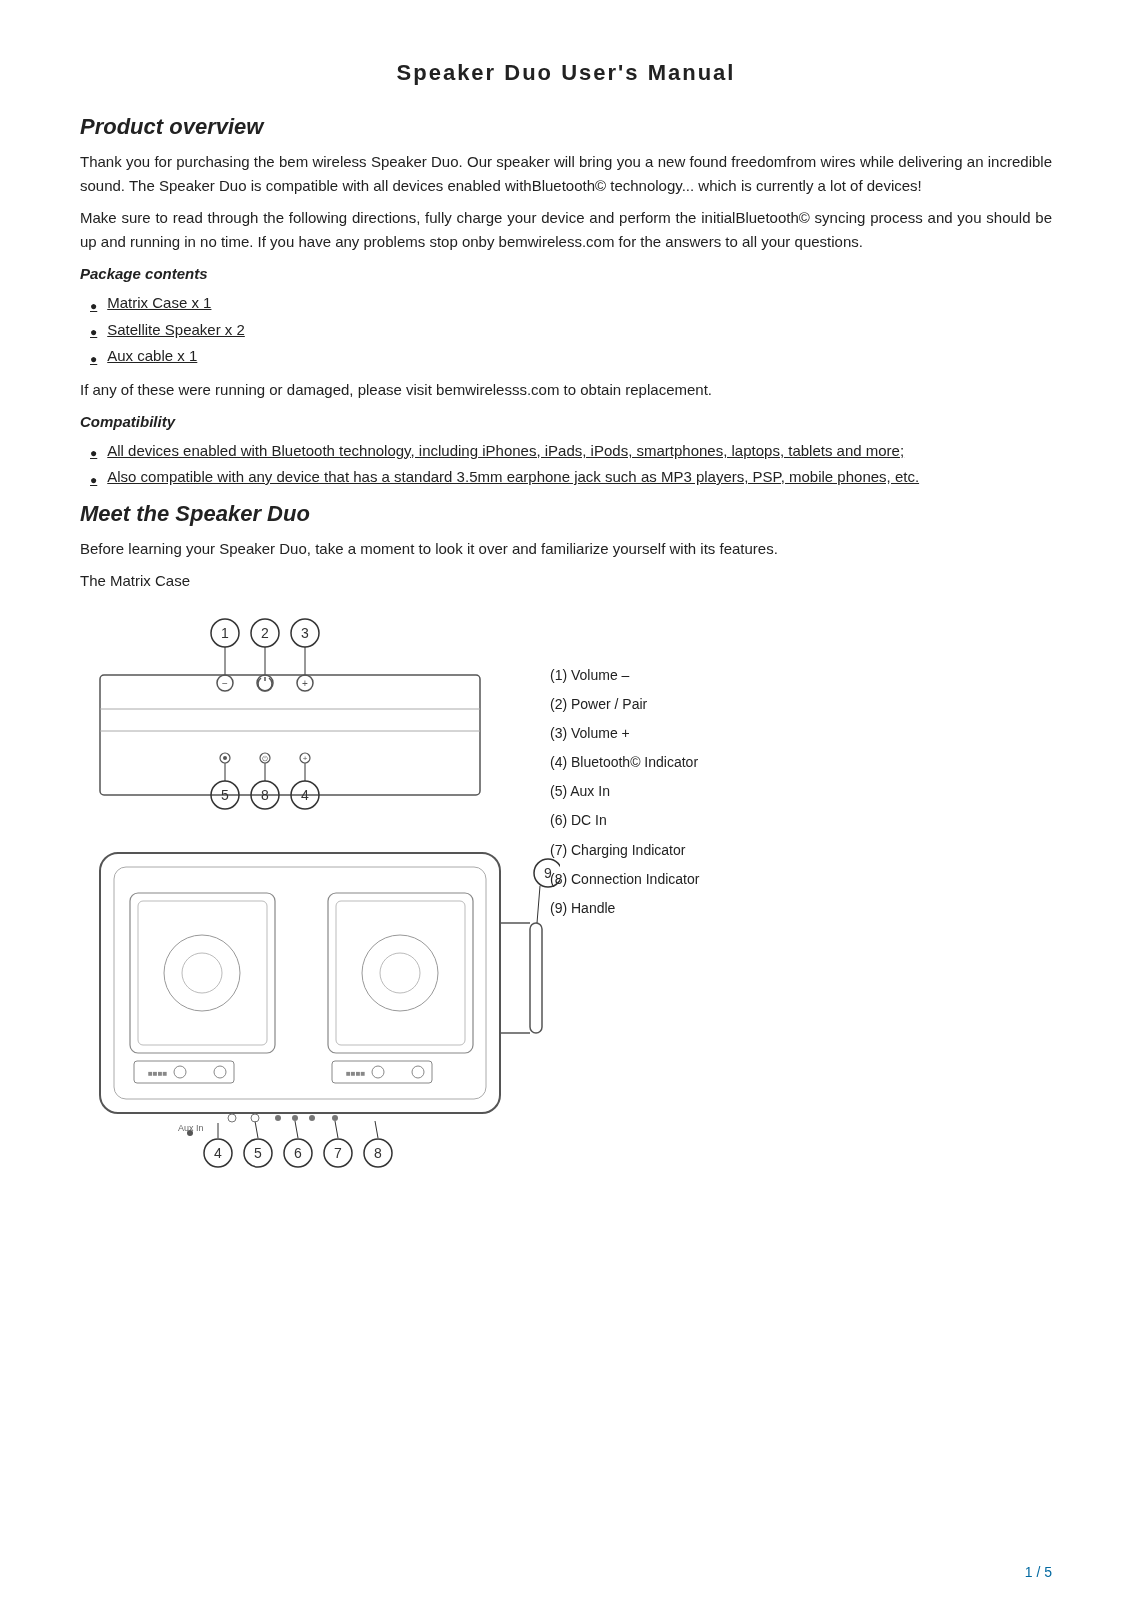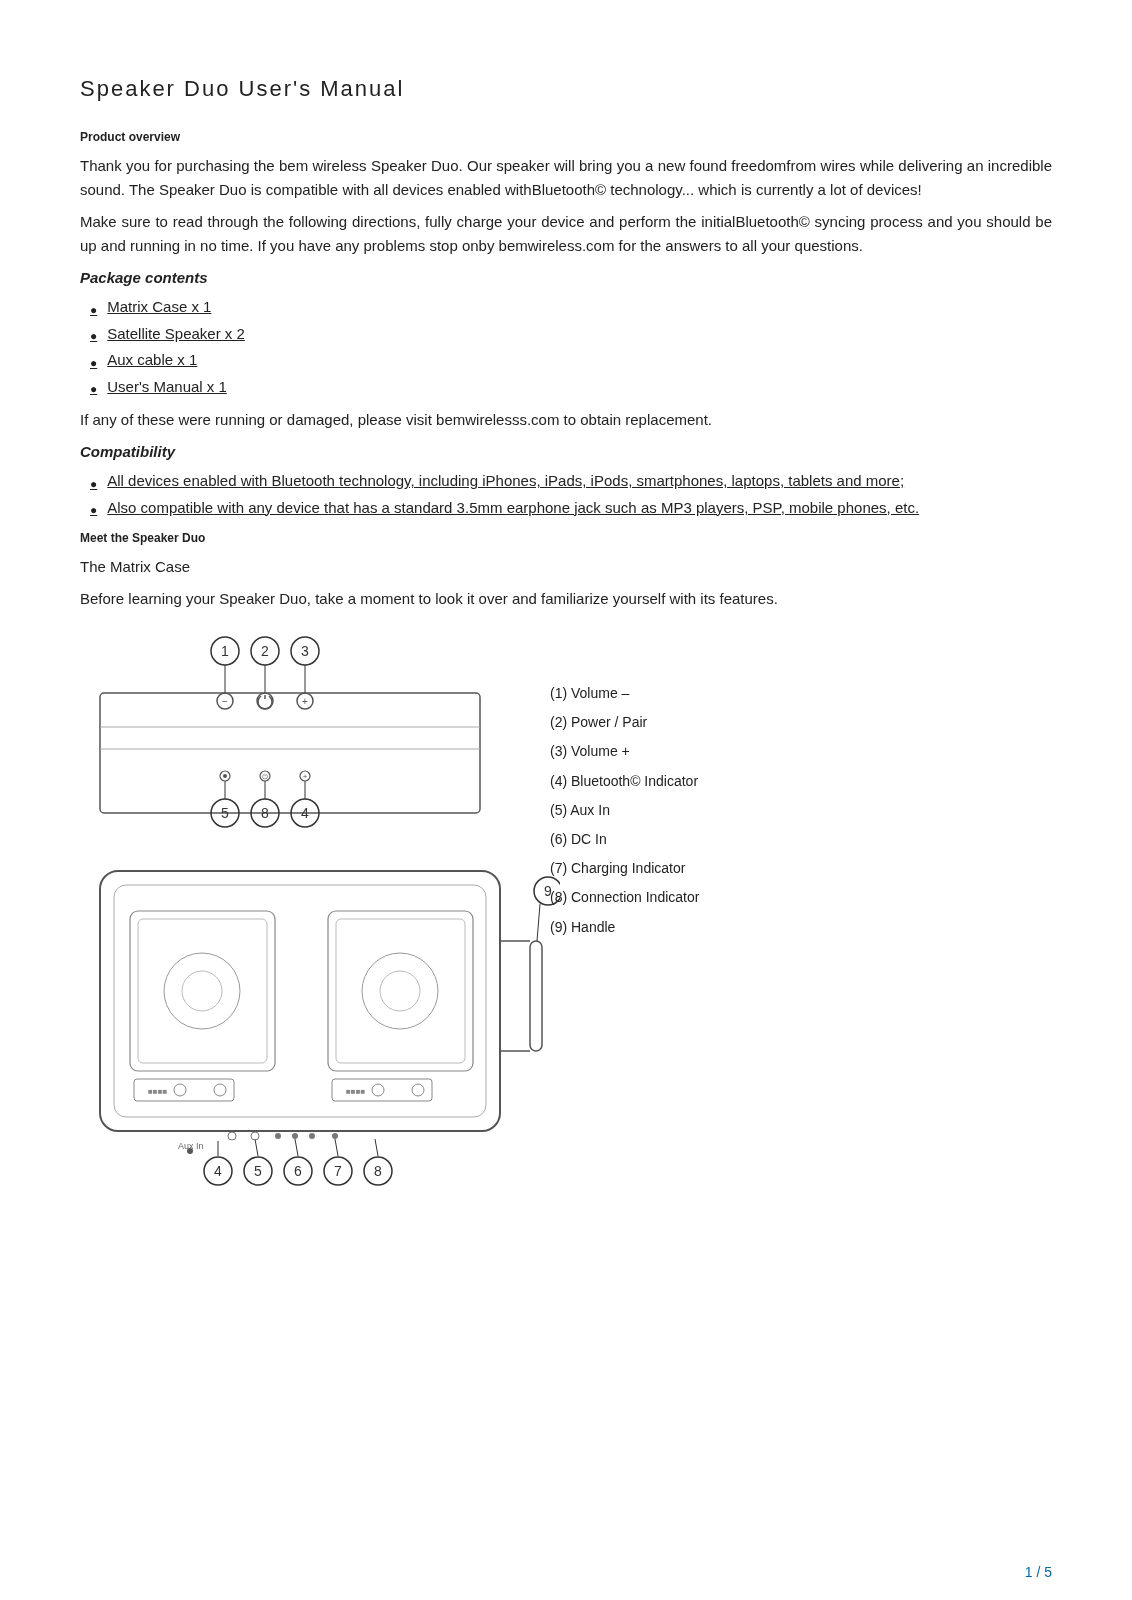--- a/index.html
+++ b/index.html
@@ -6,30 +6,31 @@
     body {
       width: 1132px;
       min-height: 1600px;
       background: #fff;
       font-family: Arial, sans-serif;
       font-size: 15px;
       color: #222;
       padding: 60px 80px 60px 80px;
     }
     .page-title {
+      text-align: center;
       font-size: 22px;
-      font-weight: normal;
+      font-weight: bold;
       margin-bottom: 28px;
       letter-spacing: 2px;
-      margin-top: 16px;
     }
     .section-title {
-      font-size: 12px;
+      font-size: 22px;
       font-weight: bold;
       margin-bottom: 10px;
+      font-style: italic;
     }
     .sub-title {
       font-weight: bold;
       margin-bottom: 6px;
       font-size: 15px;
       font-style: italic;
     }
     p {
       margin-bottom: 8px;
       line-height: 1.6;
@@ -115,41 +116,38 @@
 <ul class="bullet-list">
   <li>
       <span>Matrix Case x 1</span>
     </li>
   <li>
       <span>Satellite Speaker x 2</span>
     </li>
   <li>
       <span>Aux cable x 1</span>
     </li>
-  <li>
-      <span>User's Manual x 1</span>
-    </li>
 </ul>
 
 <p>If any of these were running or damaged, please visit bemwirelesss.com to obtain replacement.</p>
 
 <p class="sub-title">Compatibility</p>
 <ul class="bullet-list">
   <li>
       <span>All devices enabled with Bluetooth technology, including iPhones, iPads, iPods, smartphones, laptops, tablets and more;</span>
     </li>
   <li>
       <span>Also compatible with any device that has a standard 3.5mm earphone jack such as MP3 players, PSP, mobile phones, etc.</span>
     </li>
 </ul>
 
 <div class="meet-section">
   <h2 class="section-title">Meet the Speaker Duo</h2>
+  <p>Before learning your Speaker Duo, take a moment to look it over and familiarize yourself with its features.</p>
   <p>The Matrix Case</p>
-  <p>Before learning your Speaker Duo, take a moment to look it over and familiarize yourself with its features.</p>
 
   <div class="diagram-area">
     <div class="diagram-left">
 
       <div class="speaker-diagram-top">
         <svg width="420" height="220" viewBox="0 0 420 220">
 
           <circle cx="145" cy="30" r="14" fill="none" stroke="#333" stroke-width="1.5"></circle>
           <text x="145" y="35" text-anchor="middle" font-size="14" fill="#333">1</text>
 

